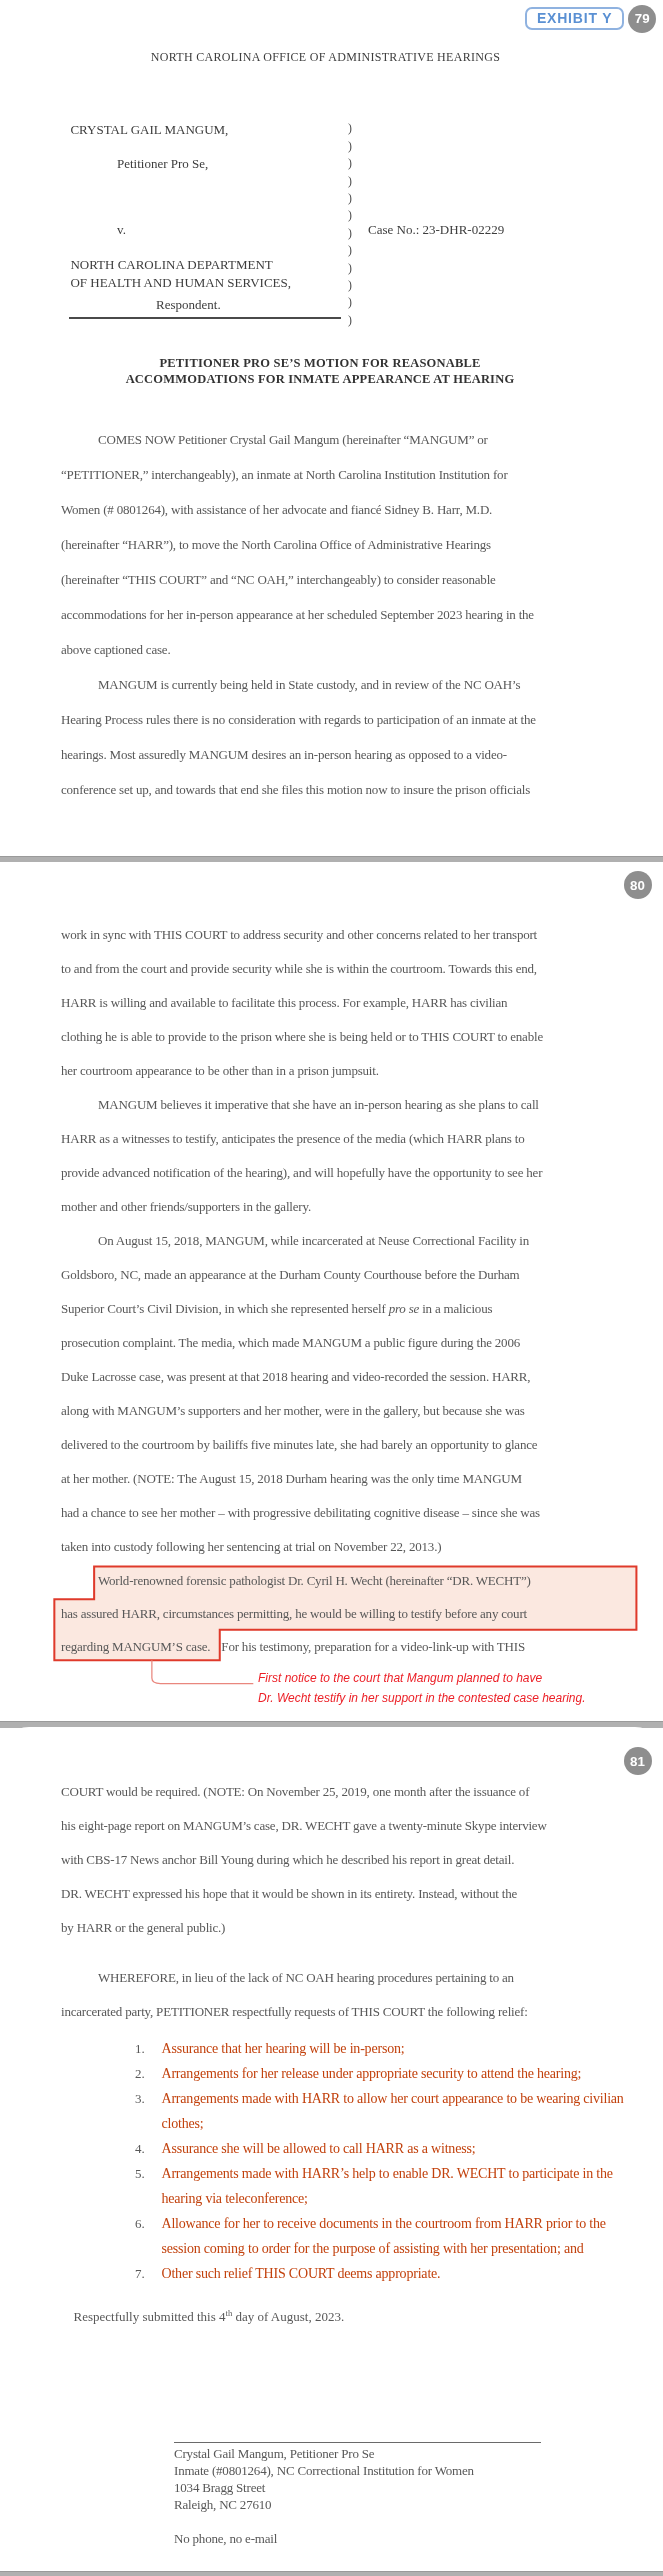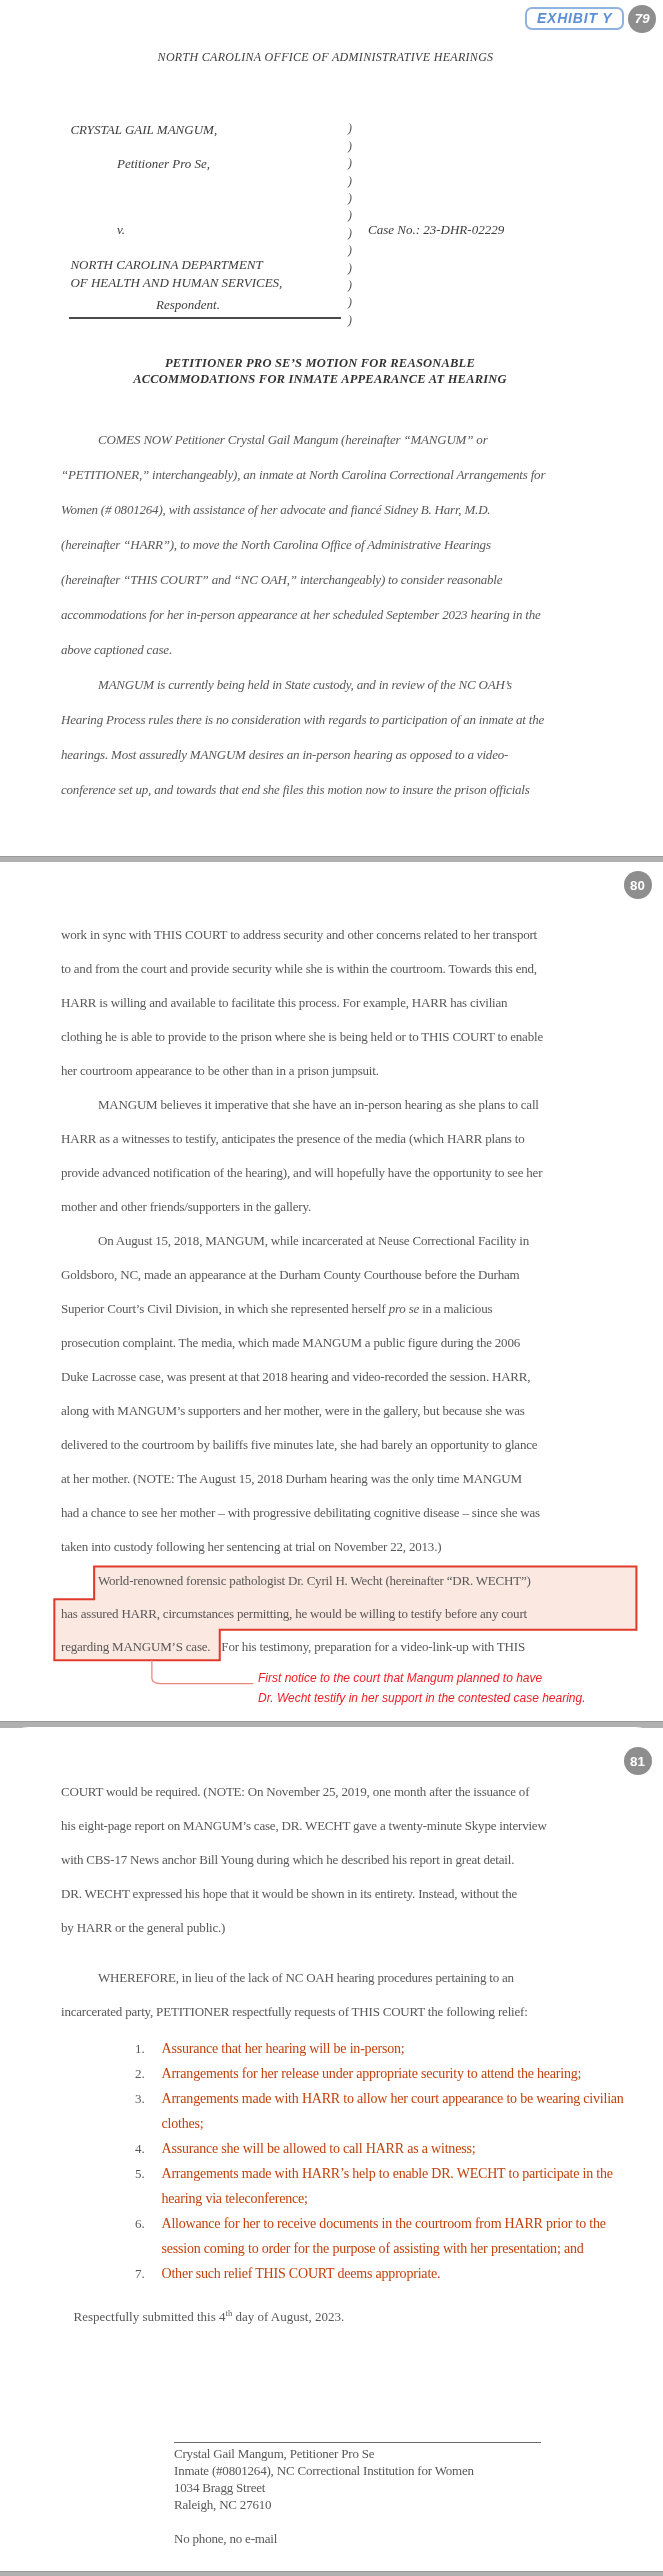--- a/index.html
+++ b/index.html
@@ -59,21 +59,21 @@
   .closing sup{font-size:8.6px;}
   
   .sig-block{position:absolute;left:174px;top:715px;width:375px;}
   .sig-rule{border-top:1.2px solid #6a6a6a;width:367px;margin-bottom:2.3px;}
   .sig-line{font-size:13px;letter-spacing:-0.2px;color:#585858;line-height:17px;white-space:nowrap;}
   .no-contact{margin-top:17px;font-size:13px;color:#585858;white-space:nowrap;}
 </style>
 </head>
 <body>
 
-<div class="page" style="top:0;height:856px;font-style:italic;">
+<div class="page" style="top:0;height:856px;">
 
   <div class="exhibit-row">
     <div class="exhibit-box">EXHIBIT Y</div>
     <div class="pagenum-badge">79</div>
   </div>
 
   <div class="court-header" style="top:50px;">NORTH CAROLINA OFFICE OF ADMINISTRATIVE HEARINGS</div>
 
   <div class="caption" style="top:122px;">
     <div class="cap-item" style="left:9.4px;top:0;">CRYSTAL GAIL MANGUM,</div>
@@ -101,21 +101,21 @@
   </div>
 
   <div class="doc-title" style="top:355px;">
     <div>PETITIONER  PRO SE’S MOTION  FOR  REASONABLE</div>
     <div>ACCOMMODATIONS  FOR INMATE  APPEARANCE  AT HEARING</div>
   </div>
 
   <div class="body-block p1" style="top:422px;">
     <div class="para">
         <div class="bline">COMES NOW Petitioner Crystal Gail Mangum  (hereinafter “MANGUM”  or</div>
-        <div class="bline">“PETITIONER,”  interchangeably),  an inmate  at North Carolina Correctional Arrangements  for</div>
+        <div class="bline">“PETITIONER,”  interchangeably),  an inmate  at North Carolina Institution Institution  for</div>
         <div class="bline">Women  (# 0801264), with assistance of her advocate and fiancé Sidney  B. Harr, M.D.</div>
         <div class="bline">(hereinafter “HARR”), to move the North Carolina Office of Administrative  Hearings</div>
         <div class="bline">(hereinafter “THIS COURT”  and “NC OAH,”  interchangeably)  to consider reasonable</div>
         <div class="bline">accommodations  for her in-person appearance at her scheduled  September  2023 hearing in the</div>
         <div class="bline">above captioned case.</div>
       </div>
     <div class="para">
         <div class="bline">MANGUM  is currently  being held in State custody,  and in review of the NC OAH’s</div>
         <div class="bline">Hearing Process rules there is no consideration  with regards  to participation of an inmate  at the</div>
         <div class="bline">hearings.   Most assuredly MANGUM   desires an in-person hearing as opposed  to a video-</div>

